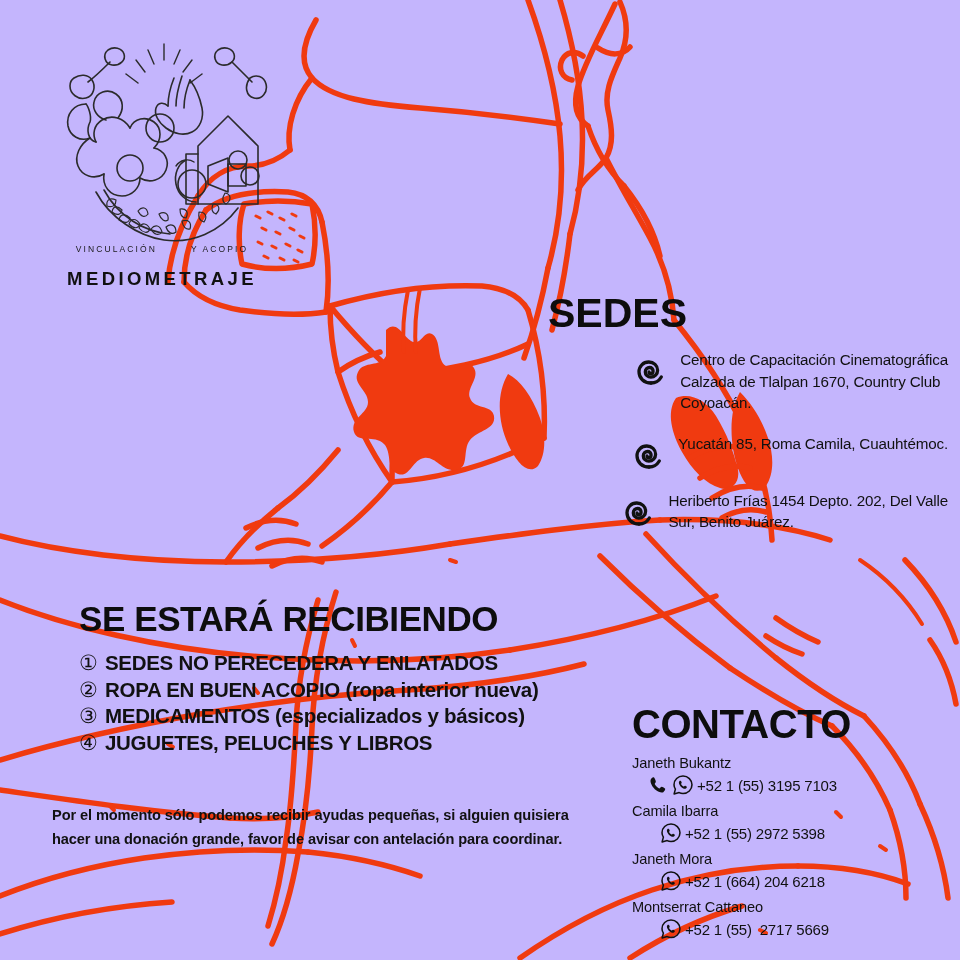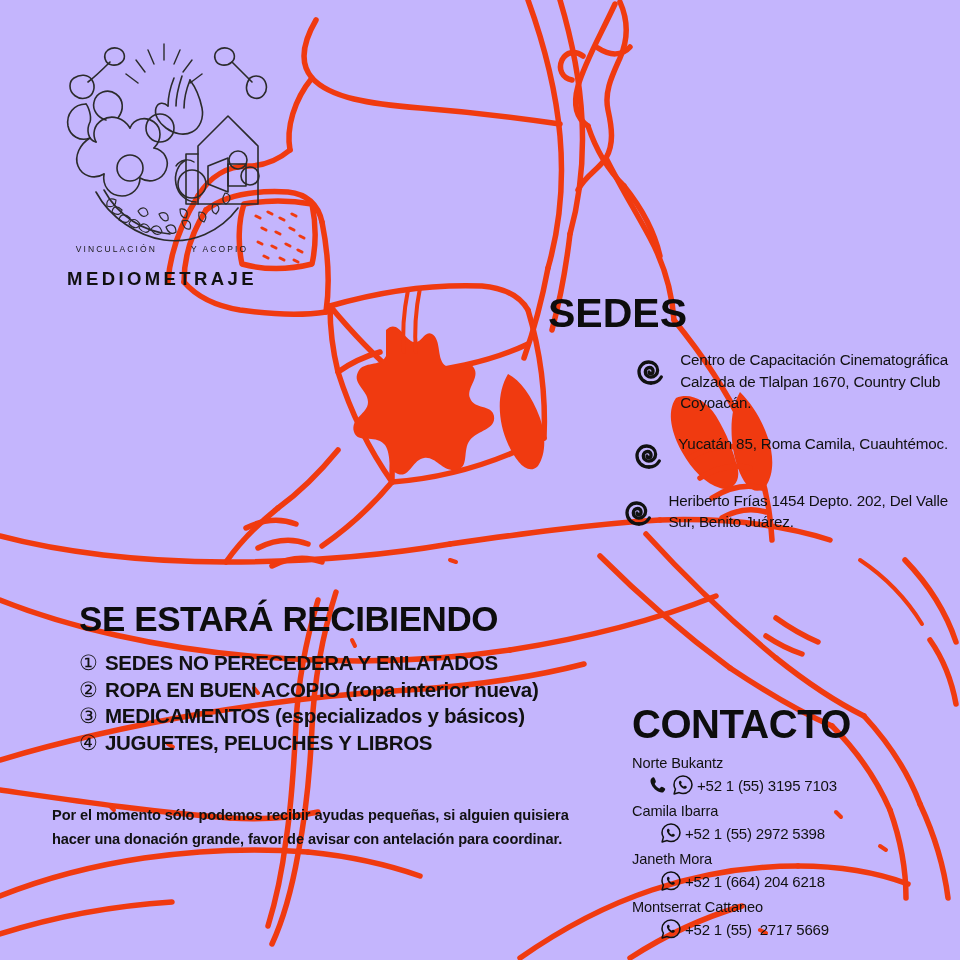--- a/index.html
+++ b/index.html
@@ -425,21 +425,21 @@
     </ol>
   </section>
 
   <p id="note" class="txt">Por el momento sólo podemos recibir ayudas pequeñas, si alguien quisiera hacer una donación grande, favor de avisar con antelación para coordinar.</p>
 
   <section id="contacto" class="txt">
     <h2 class="section-title">CONTACTO</h2>
     <div class="contact-list">
 
       <div class="contact">
-        <div class="c-name">Norte Bukantz</div>
+        <div class="c-name">Janeth Bukantz</div>
         <div class="c-line with-phone">
           <span class="ico ico-phone">
             <svg width="20" height="20" viewBox="0 0 24 24" xmlns="http://www.w3.org/2000/svg">
               <path d="M6.6 2.6 C5.2 2.6 3.2 4.4 3.0 6.6 C2.7 10.4 6.2 15.4 9.4 18.1
                        C12.2 20.5 16.6 22 18.4 20.6 C19.6 19.6 21 17.6 20.6 16.6
                        C20.3 15.8 17.4 14.2 16.4 14.2 C15.4 14.2 14.4 16.2 13.6 16.2
                        C12.4 16.2 9.4 13.4 8.2 11.2 C7.6 10.1 9.4 9.0 9.4 8.0
                        C9.4 7.0 7.8 3.4 7.0 2.8 C6.9 2.7 6.8 2.6 6.6 2.6 Z" fill="#111"></path>
             </svg>
           </span>

